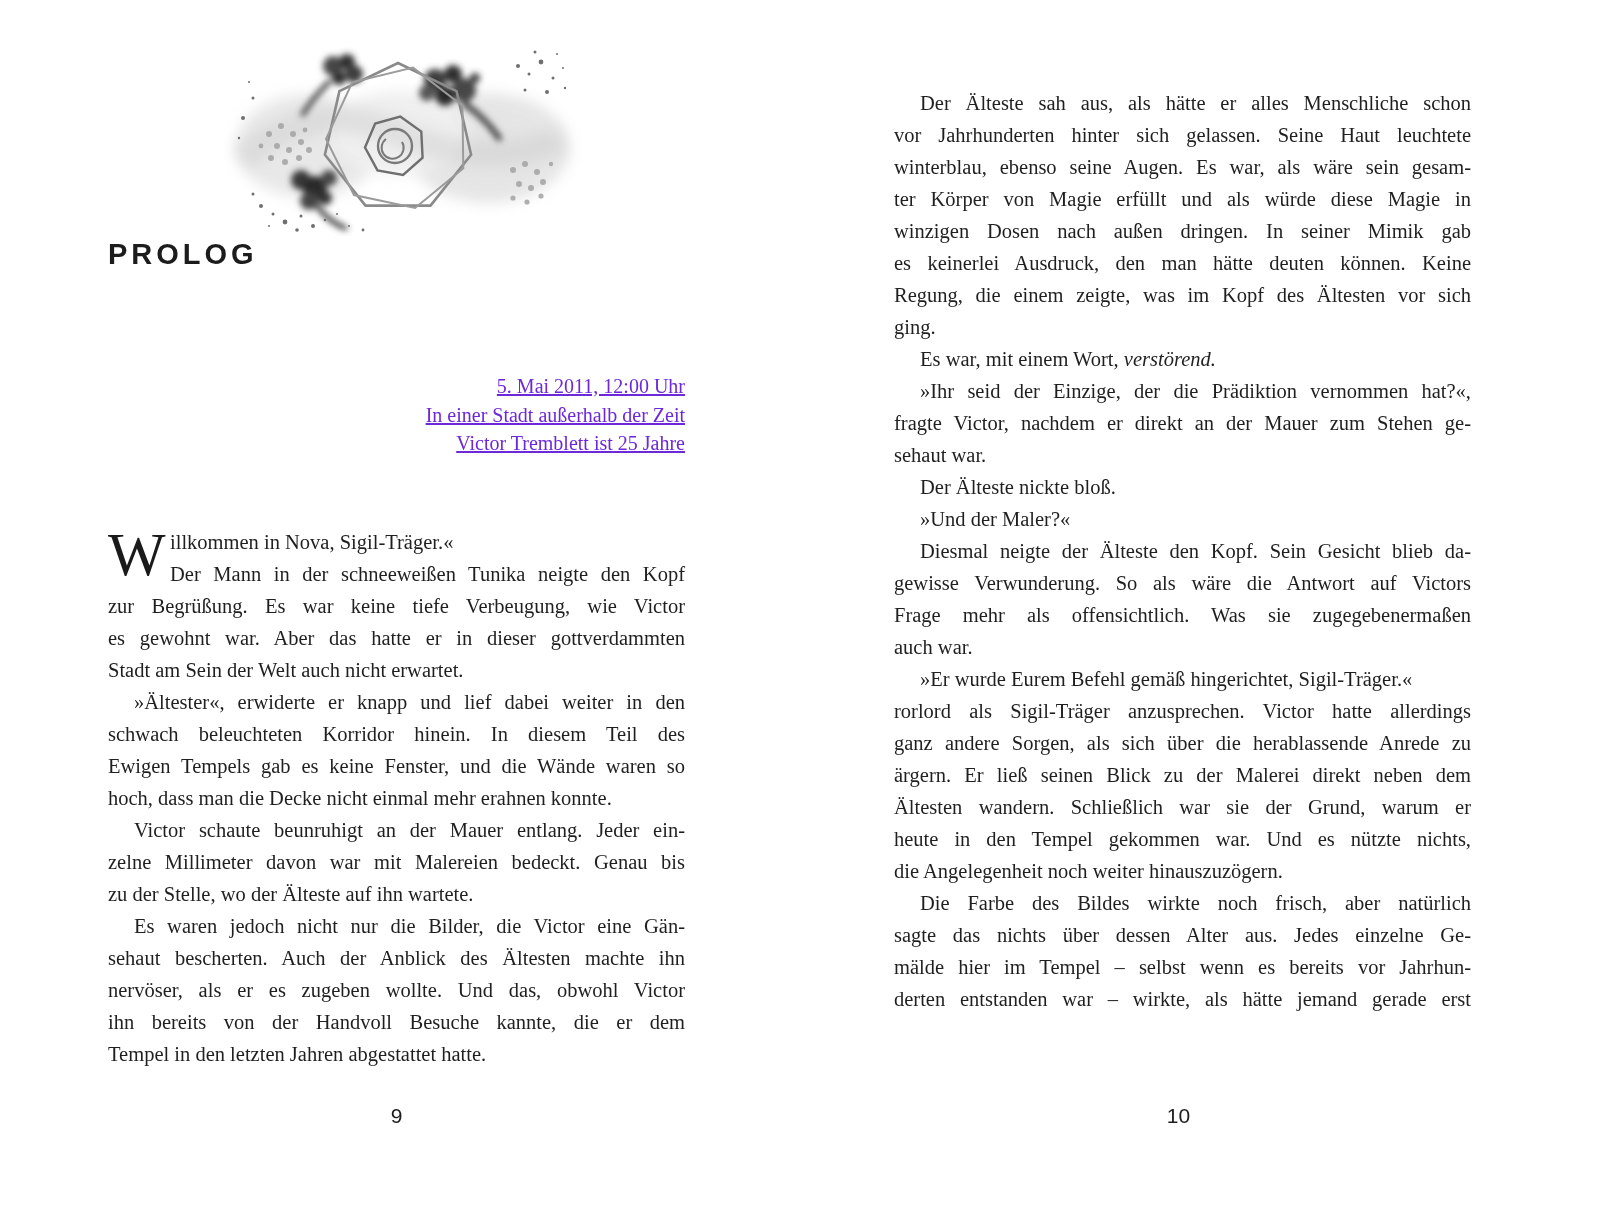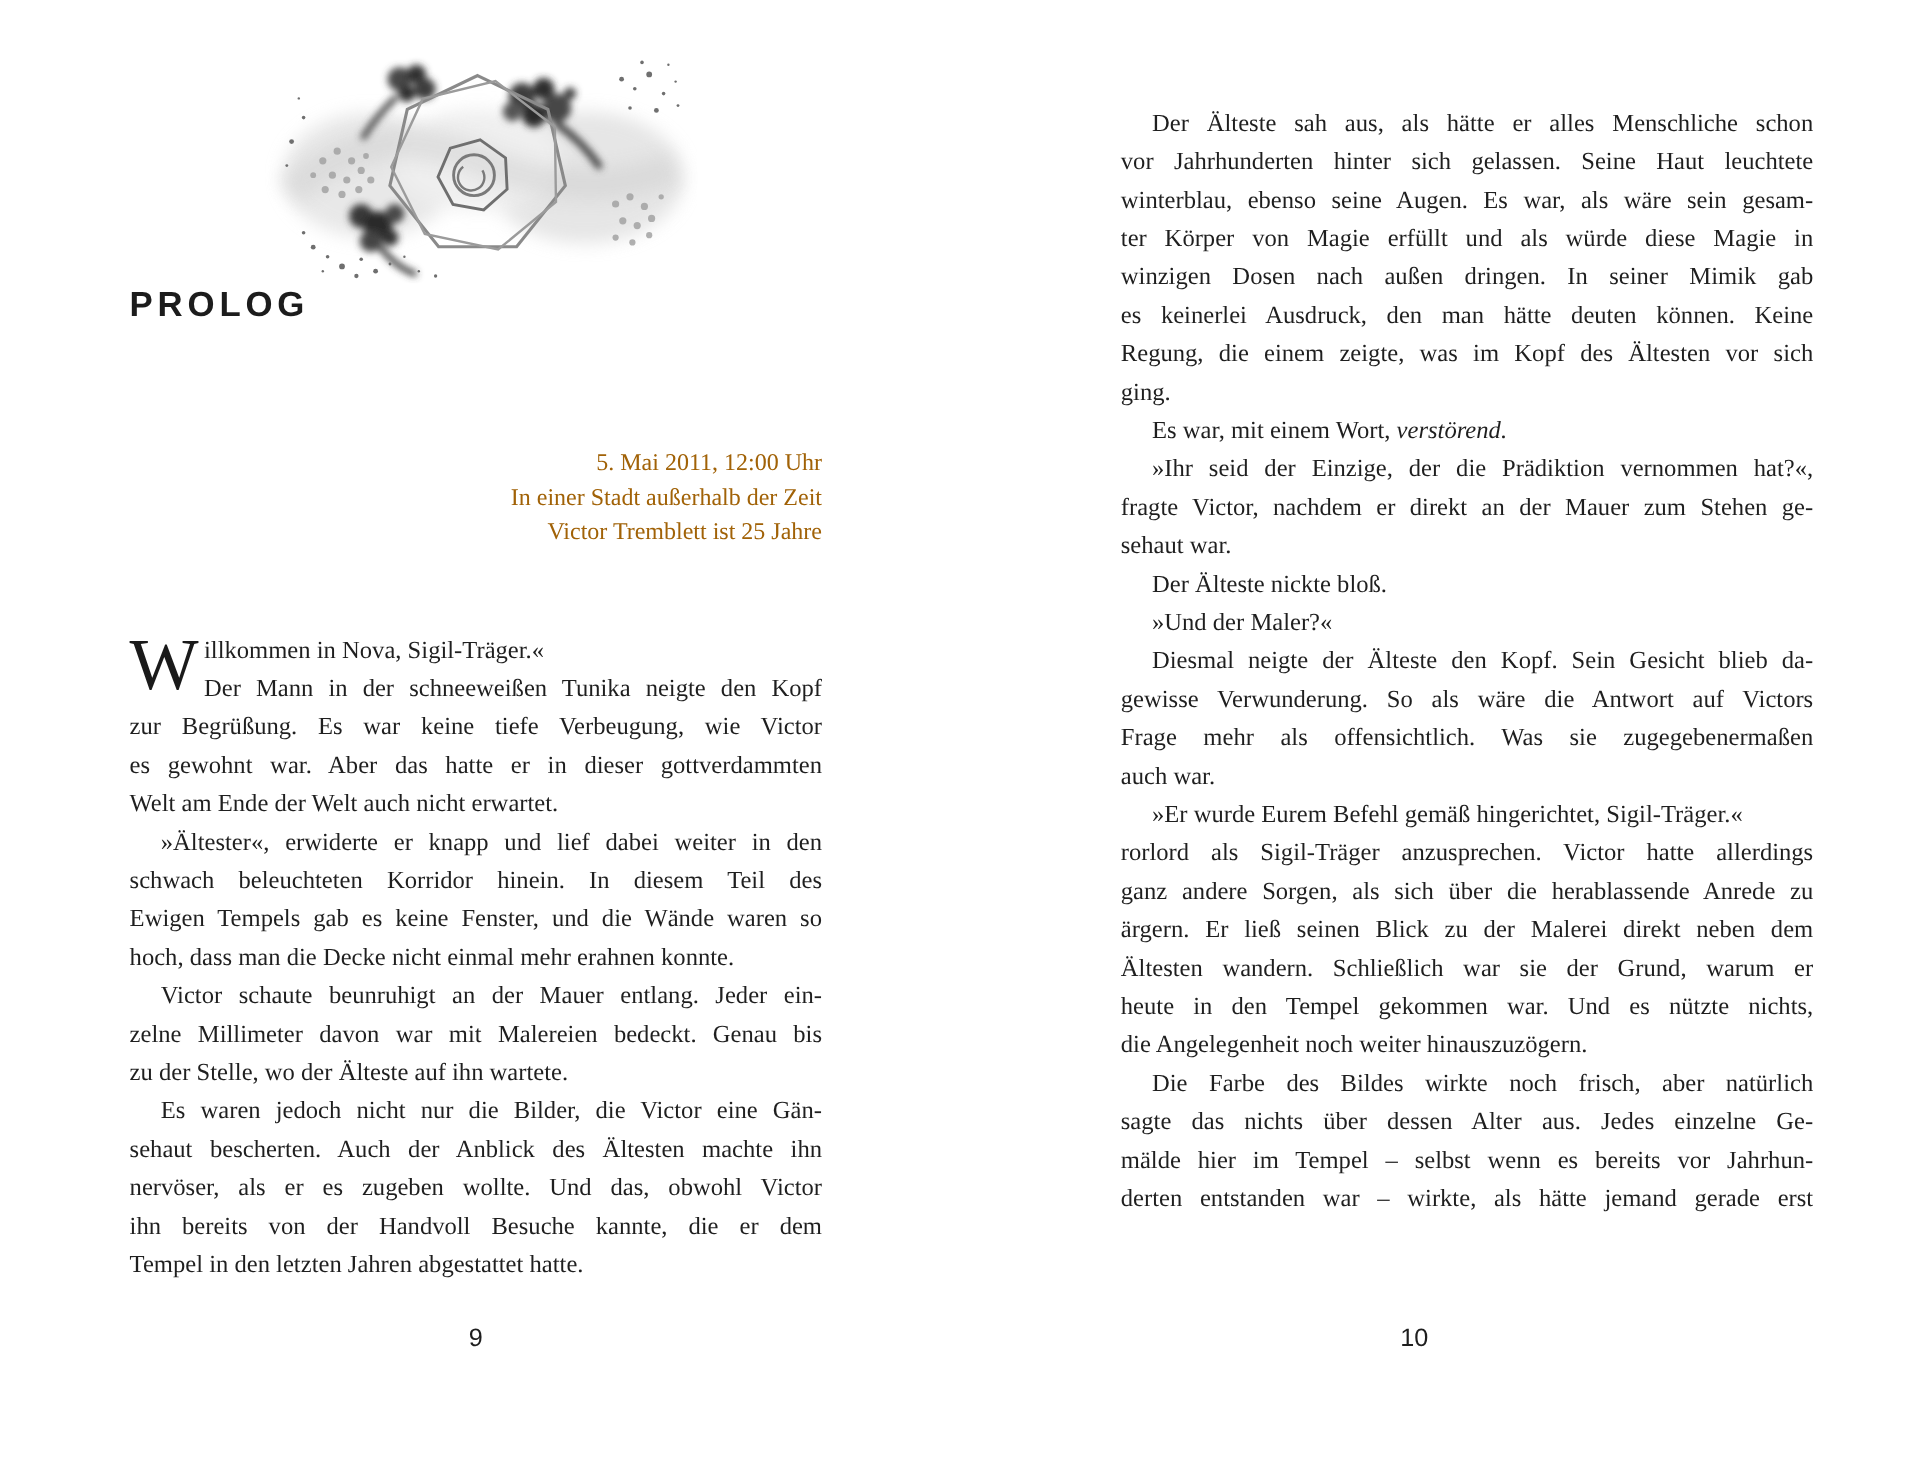--- a/index.html
+++ b/index.html
@@ -10,28 +10,28 @@
     font-family:"Liberation Serif", serif; color:#1f1f1f;
   }
   .ornament { position:absolute; left:213px; top:38px; width:368px; height:198px; }
   .heading {
     position:absolute; left:108px; top:238px; width:577px; margin:0;
     text-align:left; font-family:"Liberation Sans", sans-serif;
     font-size:29px; font-weight:bold; letter-spacing:4px; color:#1c1c1c;
   }
   .dateline {
     position:absolute; left:108px; top:372px; width:577px;
-    text-align:right; font-size:20px; line-height:28.5px; color:#a16207;
+    text-align:right; font-size:20px; line-height:28.5px; color:#6d28d9;text-decoration:underline;
   }
   .body-text {
     position:absolute; width:577px;
     font-size:20.5px; line-height:32px; color:#1f1f1f;
   }
   .body-left  { left:108px; top:526px; }
-  .body-right { left:934px; top:87px;  }
+  .body-right { left:894px; top:87px;  }
   .line { text-align:justify; text-align-last:justify; }
   .line.para-end { text-align-last:left; }
   .line.indent { text-indent:26px; }
   .line i { }
   .dropcap {
     float:left; height:57px; width:56px; overflow:visible;
     font-size:61px; line-height:57px; font-weight:normal; color:#1a1a1a;
     padding-right:6px;
   }
   .page-number {
@@ -161,21 +161,21 @@
       <div>In einer Stadt außerhalb der Zeit</div>
       <div>Victor Tremblett ist 25 Jahre</div>
     </div>
 
     <div class="body-text body-left">
       <span class="dropcap">W</span>
     <div class="line para-end"><span>illkommen in Nova, Sigil-Träger.«</span></div>
         <div class="line"><span>Der Mann in der schneeweißen Tunika neigte den Kopf</span></div>
         <div class="line"><span>zur Begrüßung. Es war keine tiefe Verbeugung, wie Victor</span></div>
         <div class="line"><span>es gewohnt war. Aber das hatte er in dieser gottverdammten</span></div>
-        <div class="line para-end"><span>Welt am Ende der Welt auch nicht erwartet.</span></div>
+        <div class="line para-end"><span>Stadt am Sein der Welt auch nicht erwartet.</span></div>
         <div class="line indent"><span>»Ältester«, erwiderte er knapp und lief dabei weiter in den</span></div>
         <div class="line"><span>schwach beleuchteten Korridor hinein. In diesem Teil des</span></div>
         <div class="line"><span>Ewigen Tempels gab es keine Fenster, und die Wände waren so</span></div>
         <div class="line para-end"><span>hoch, dass man die Decke nicht einmal mehr erahnen konnte.</span></div>
         <div class="line indent"><span>Victor schaute beunruhigt an der Mauer entlang. Jeder ein-</span></div>
         <div class="line"><span>zelne Millimeter davon war mit Malereien bedeckt. Genau bis</span></div>
         <div class="line para-end"><span>zu der Stelle, wo der Älteste auf ihn wartete.</span></div>
         <div class="line indent"><span>Es waren jedoch nicht nur die Bilder, die Victor eine Gän-</span></div>
         <div class="line"><span>sehaut bescherten. Auch der Anblick des Ältesten machte ihn</span></div>
         <div class="line"><span>nervöser, als er es zugeben wollte. Und das, obwohl Victor</span></div>

